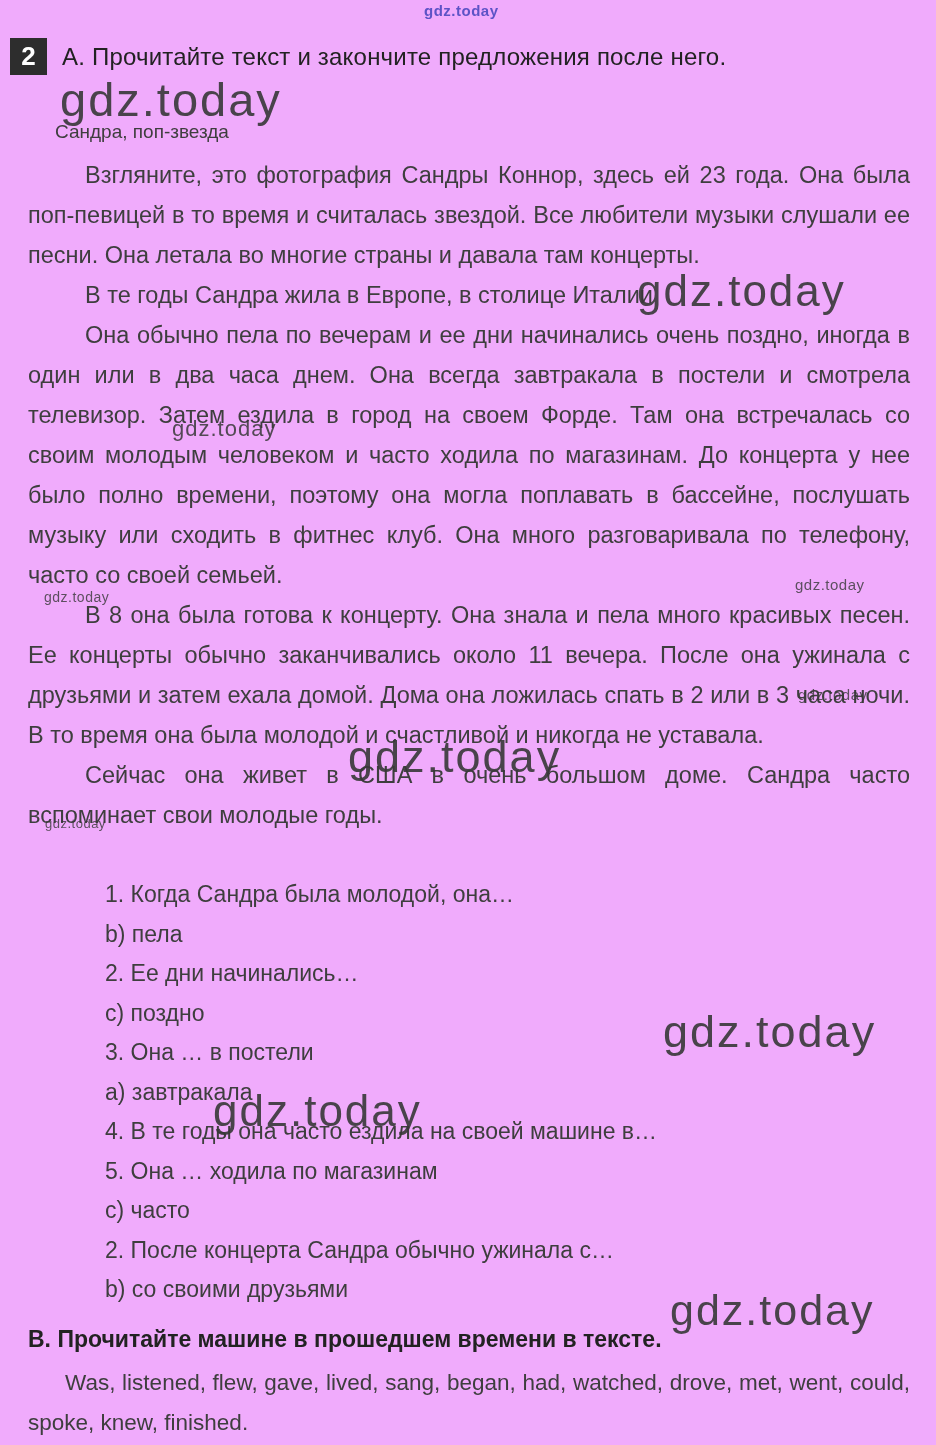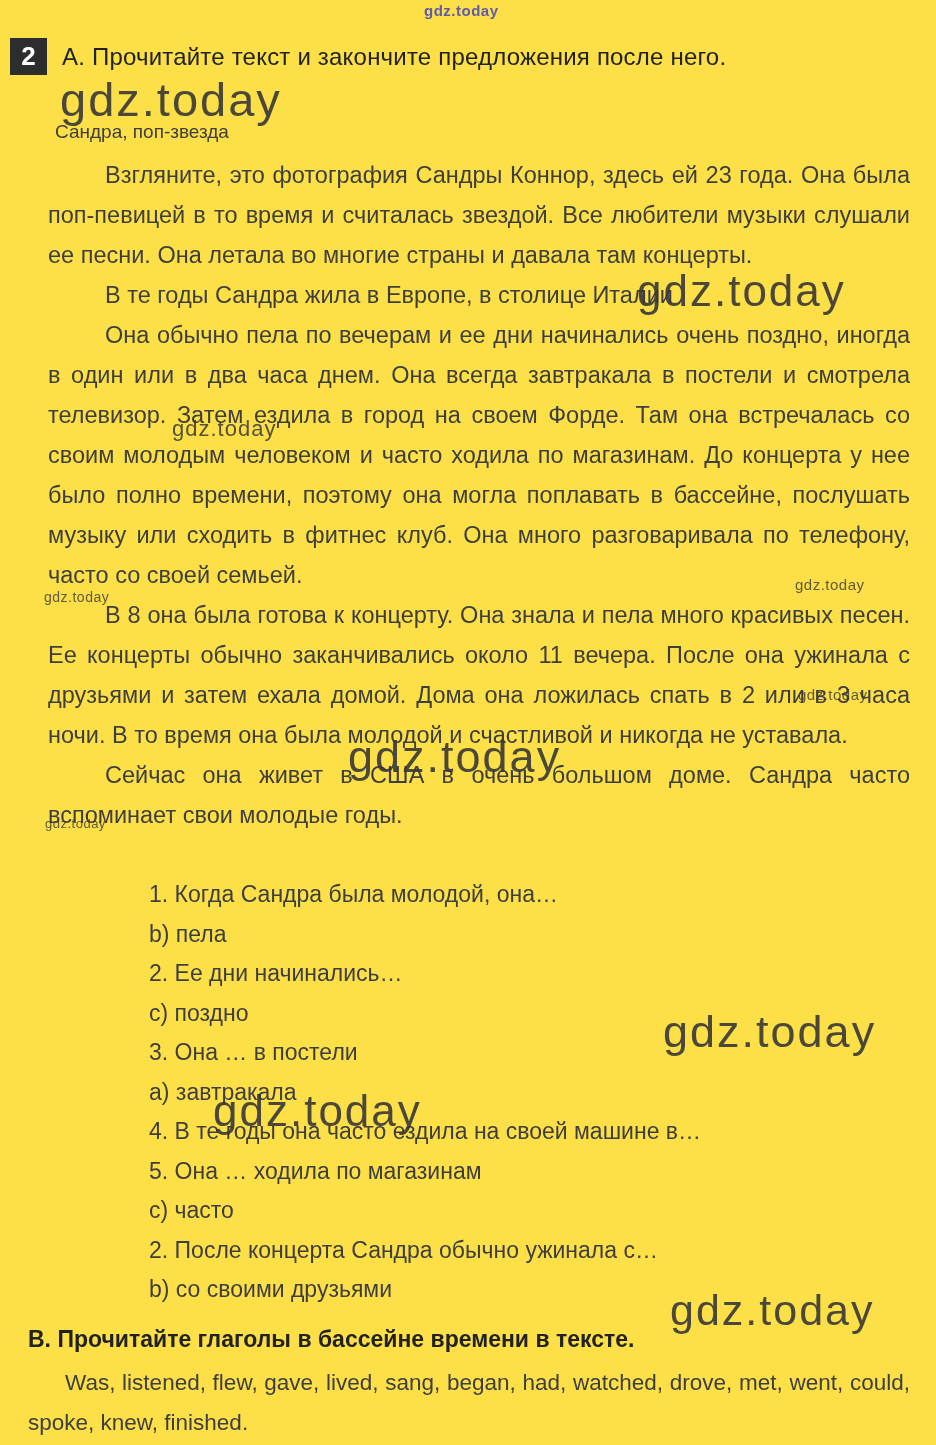--- a/index.html
+++ b/index.html
@@ -1,20 +1,20 @@
 <!DOCTYPE html>
 <html><head>
 <meta charset="utf-8">
 <style>
   html, body { margin: 0; padding: 0; background: #ffffff; }
   .page {
     position: relative;
     width: 936px;
     height: 1445px;
-    background: #fde047;
+    background: #f0abfc;
     font-family: "Liberation Sans", sans-serif;
     color: #3e3e3e;
     overflow: hidden;
   }
 
   
   .header {
     display: flex;
     align-items: center;
     gap: 15px;
@@ -38,32 +38,31 @@
 
   
   .story-title {
     margin: 46px 0 0 55px;
     font-size: 19px;
     color: #3e3e3e;
   }
   .story {
     padding: 12px 26px 0 28px;
     text-align: justify;
-    margin-left: 20px;
   }
   .story p {
     margin: 0;
     font-size: 23.5px;
     line-height: 40px;
     text-indent: 57px;
     color: #3e3e3e;
   }
 
   
-  .questions { padding: 40px 28px 0 105px; margin-left: 44px; }
+  .questions { padding: 40px 28px 0 105px; }
   .questions p {
     margin: 0;
     font-size: 23px;
     line-height: 39.5px;
     color: #3e3e3e;
   }
 
   
   .heading-b {
     margin: 16px 0 0 28px;
@@ -140,16 +139,16 @@
     <p>c) поздно</p>
     <p>3. Она … в постели</p>
     <p>a) завтракала</p>
     <p>4. В те годы она часто ездила на своей машине в…</p>
     <p>5. Она … ходила по магазинам</p>
     <p>c) часто</p>
     <p>2. После концерта Сандра обычно ужинала с…</p>
     <p>b) со своими друзьями</p>
   </div>
 
-  <div class="heading-b">В. Прочитайте глаголы в бассейне времени в тексте.</div>
+  <div class="heading-b">В. Прочитайте машине в прошедшем времени в тексте.</div>
   <div class="verbs">Was, listened, flew, gave, lived, sang, began, had, watched, drove, met, went, could, spoke, knew, finished.</div>
 
 </div>
 
 </body></html>

